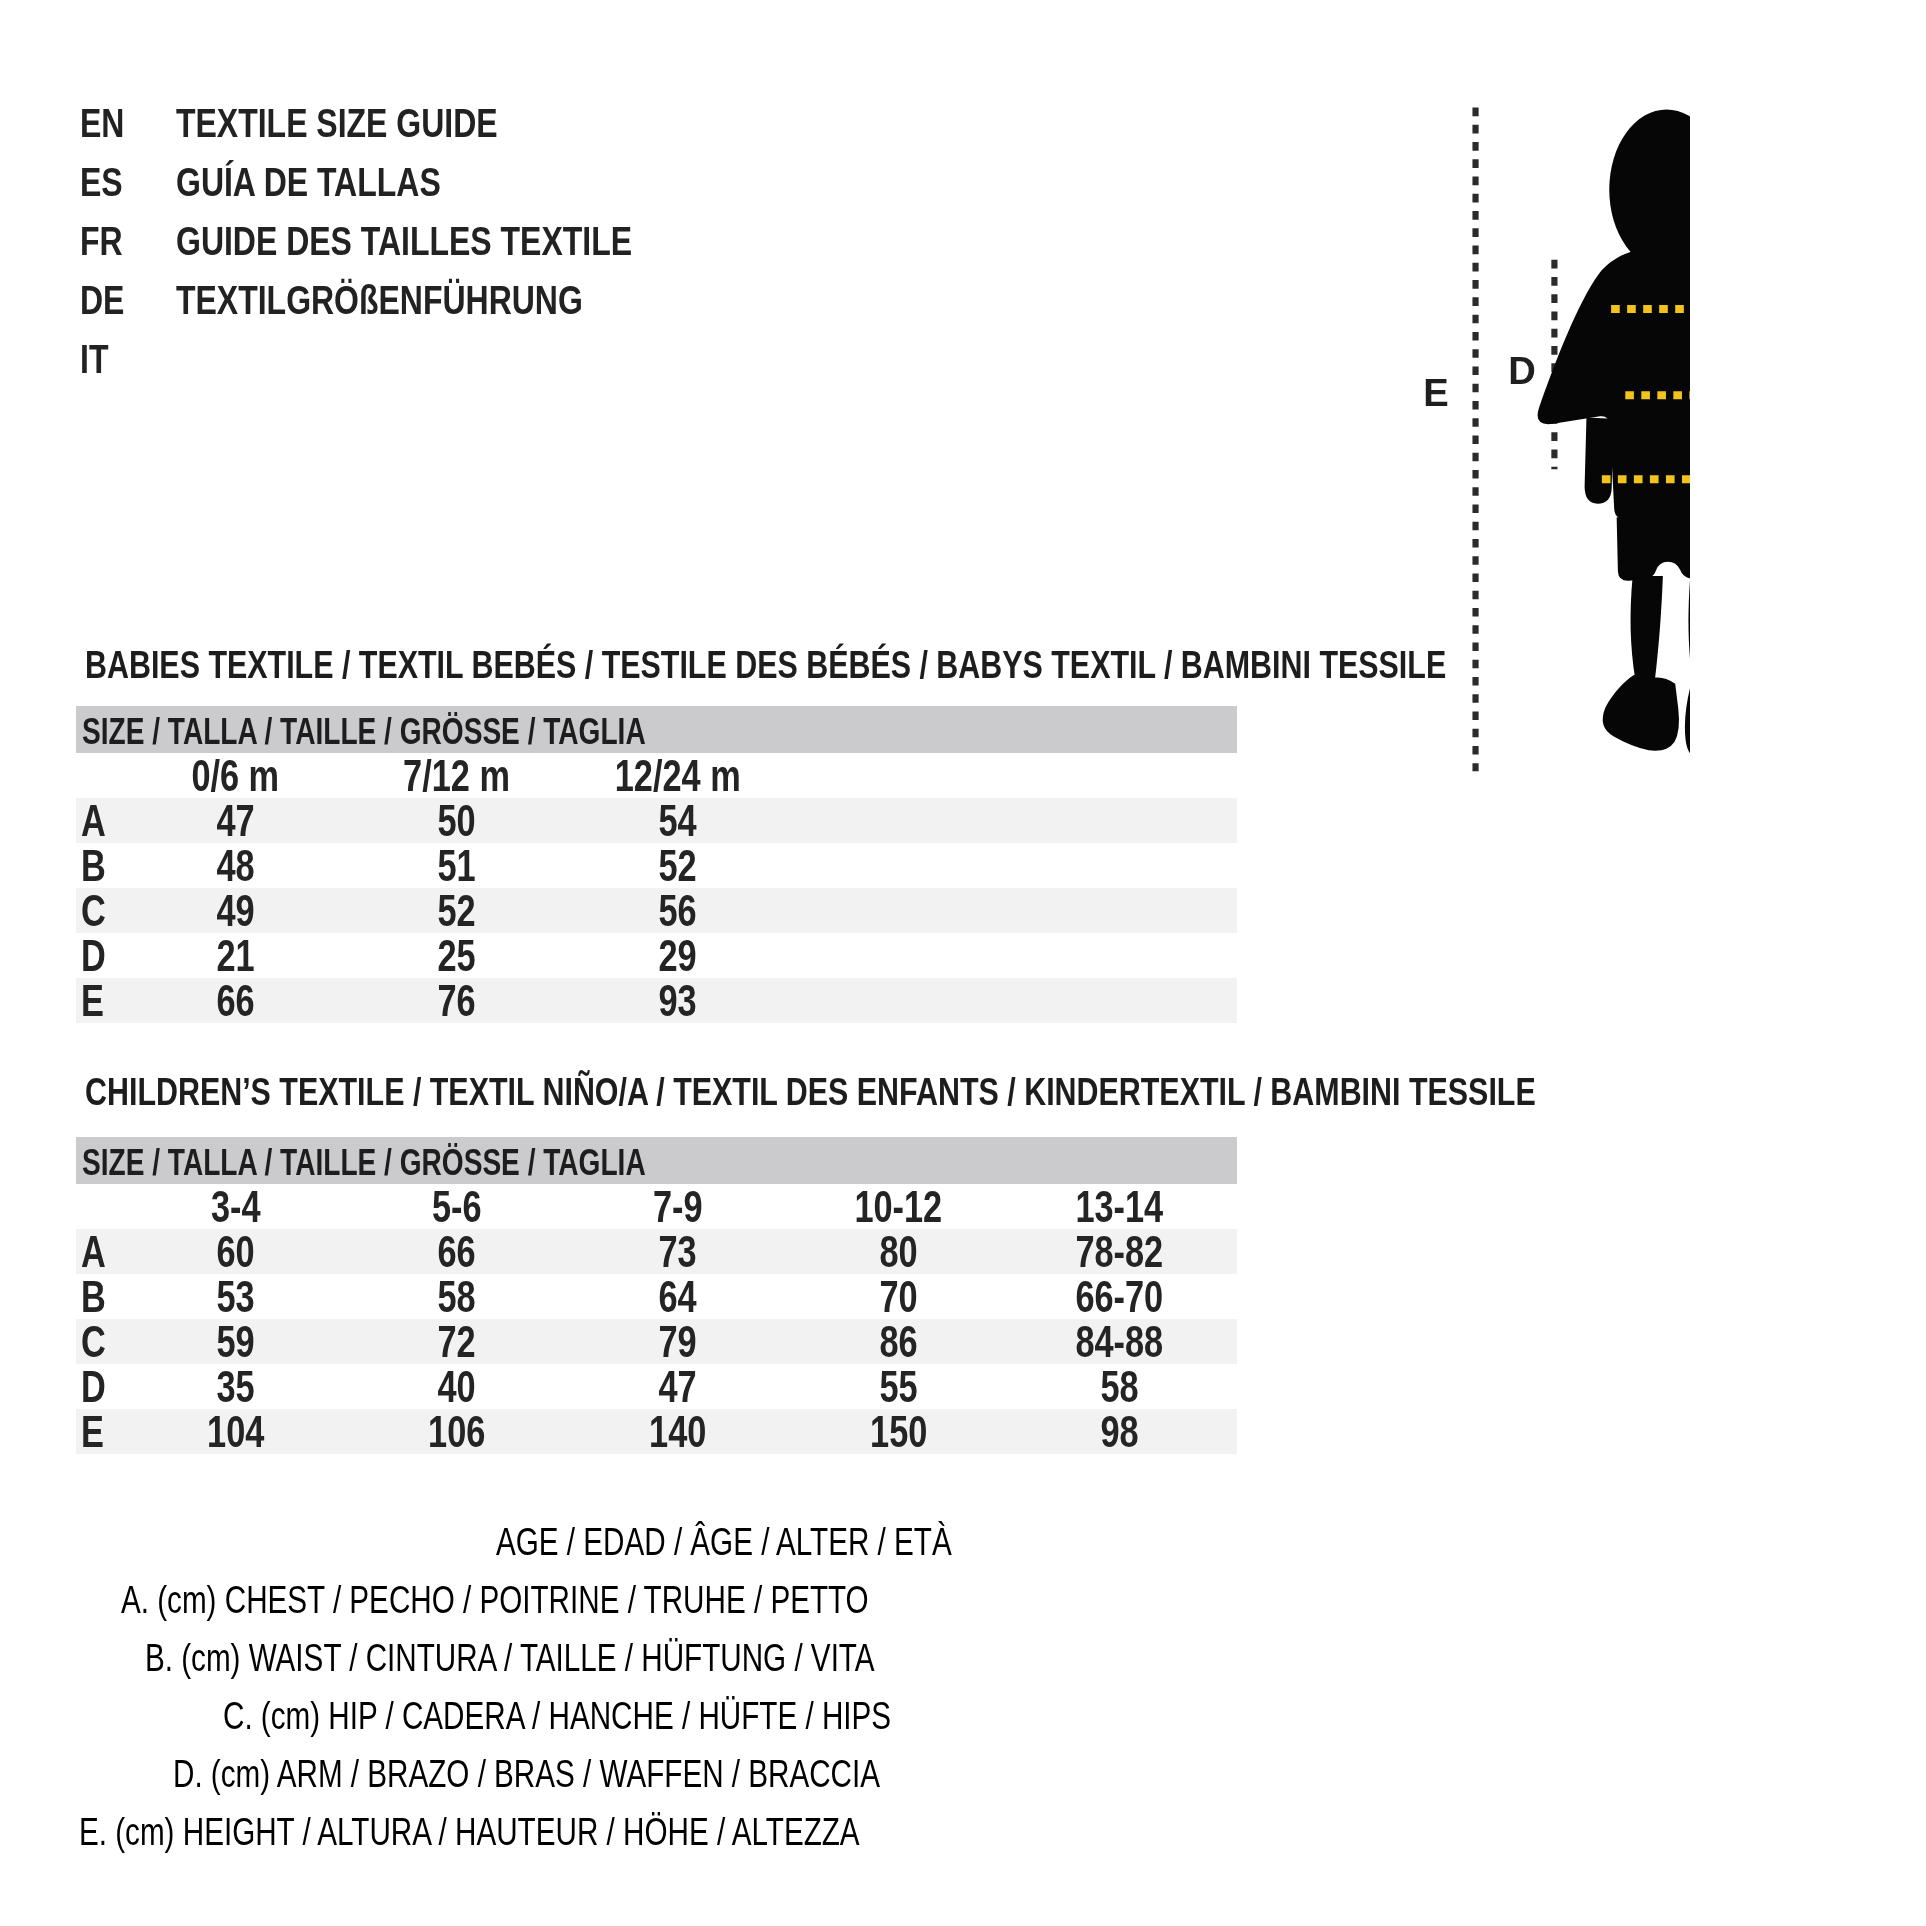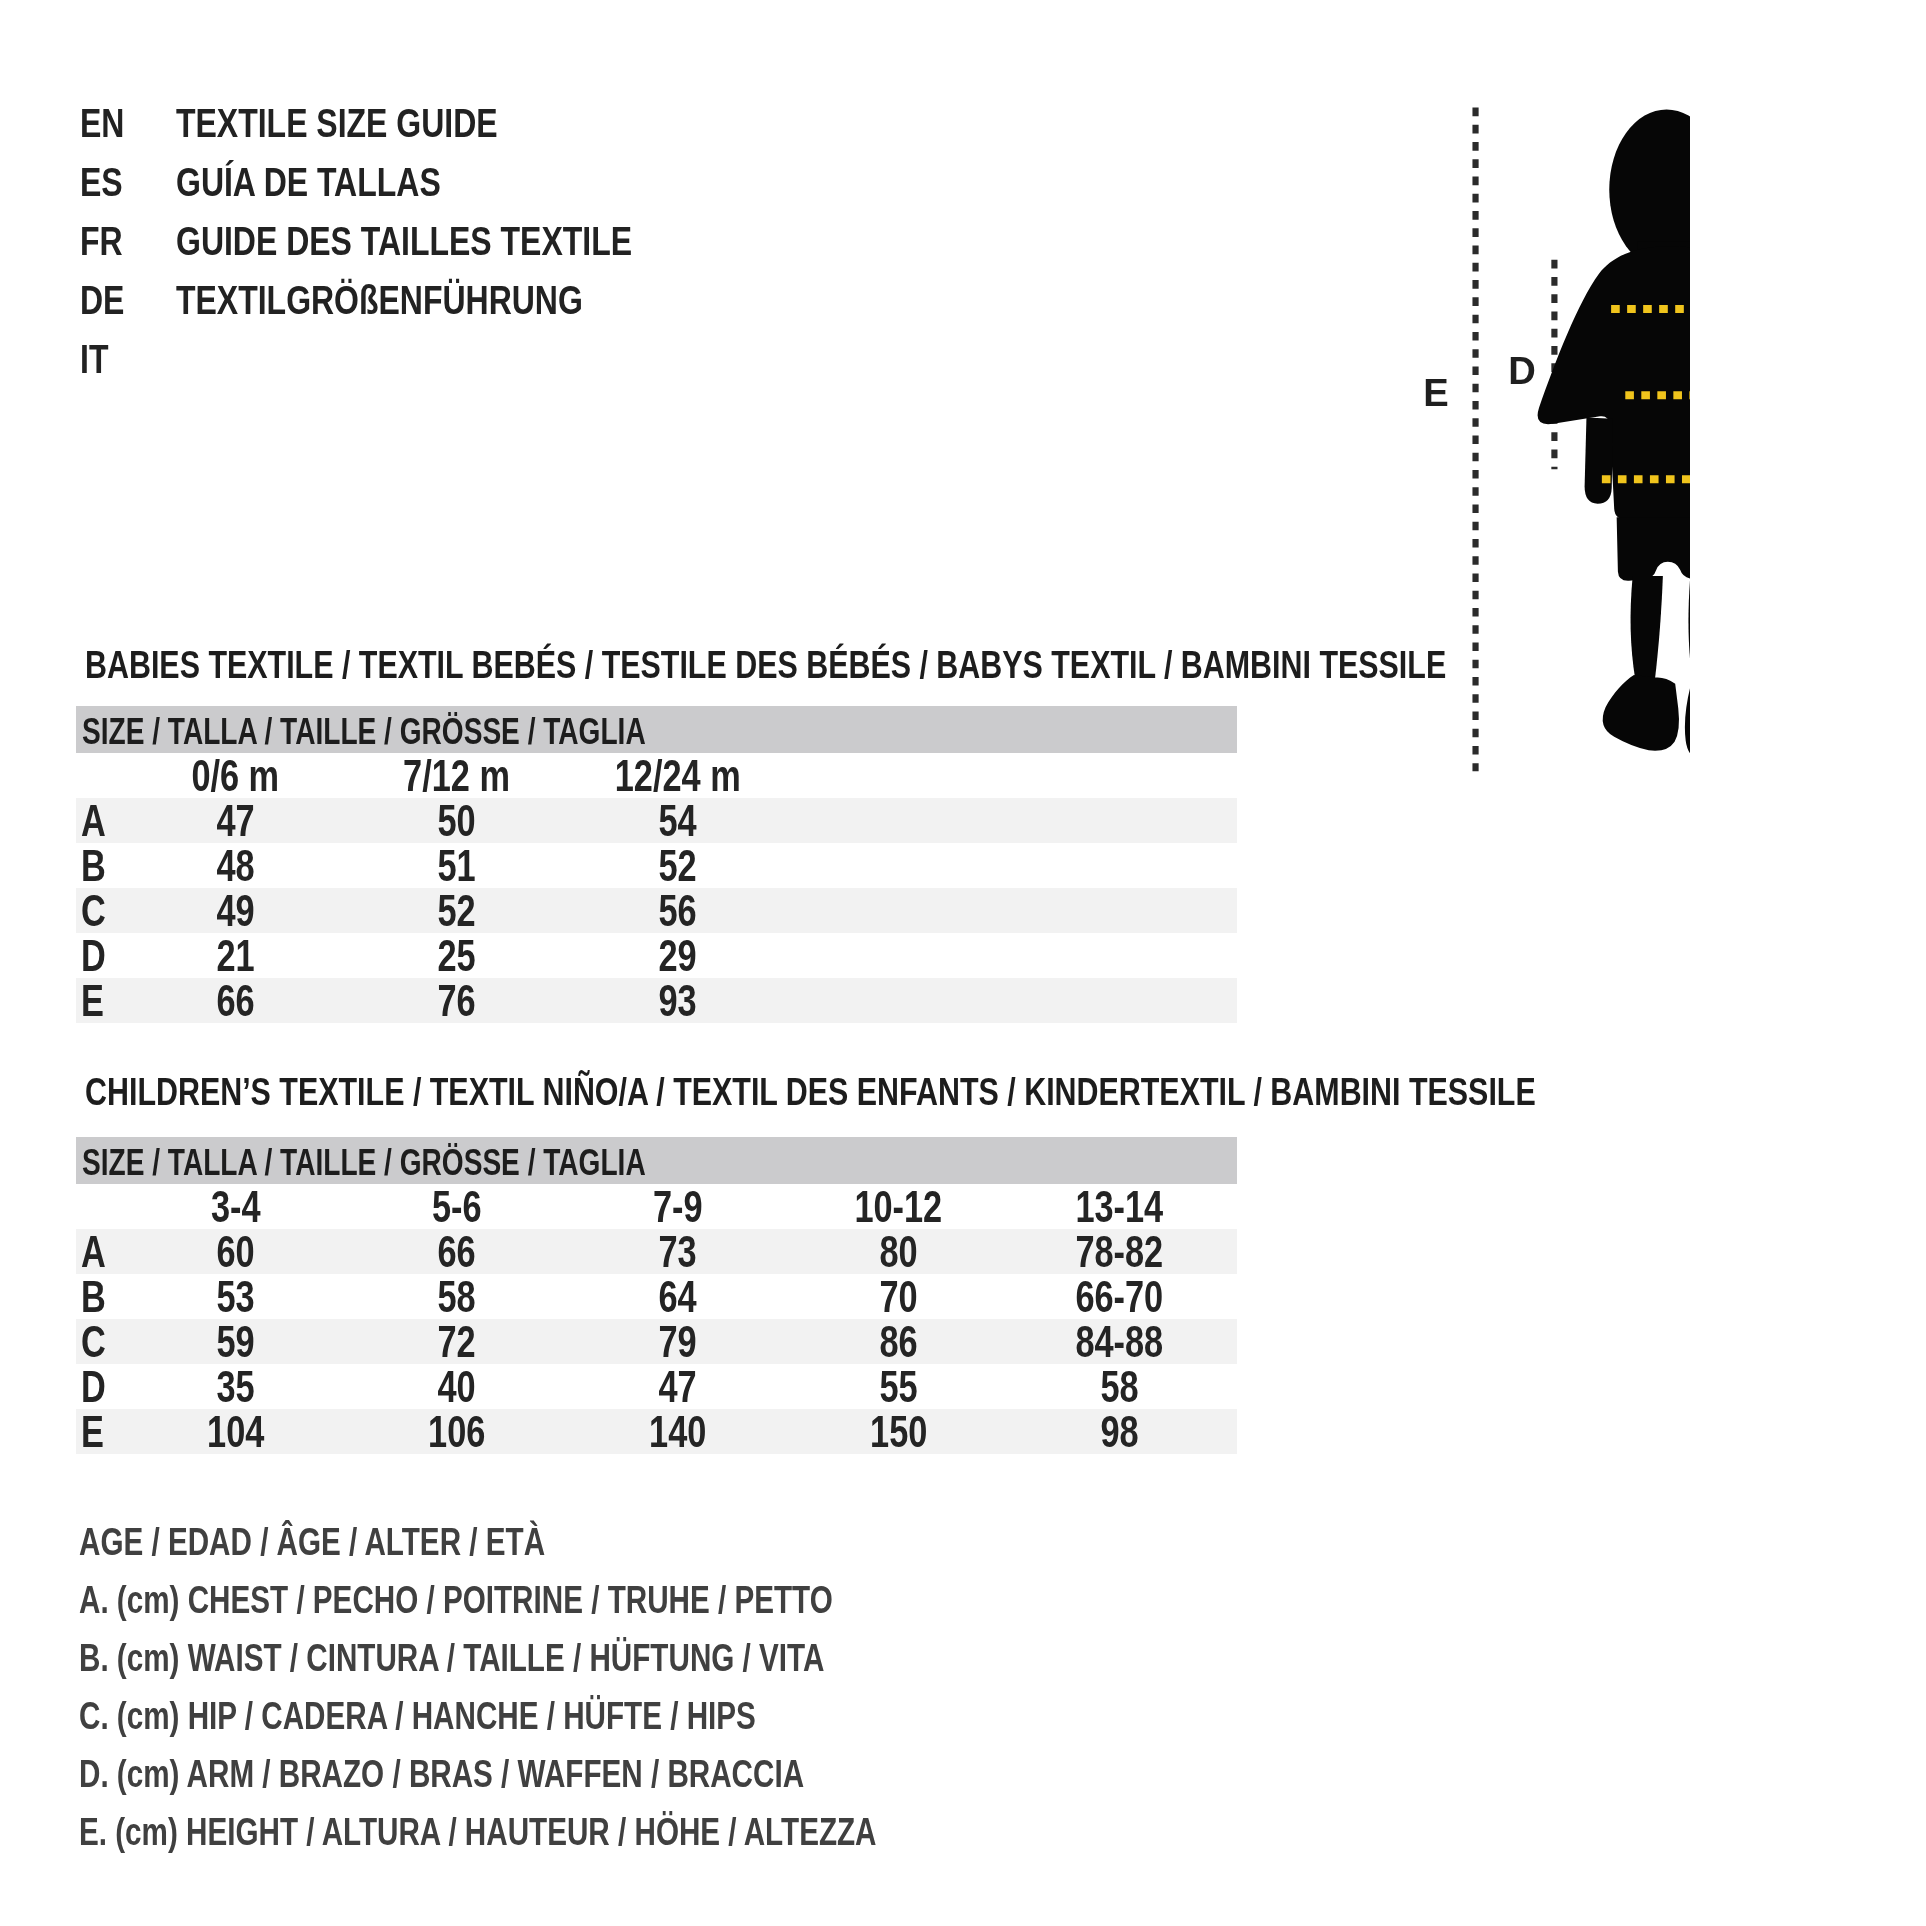--- a/index.html
+++ b/index.html
@@ -33,21 +33,21 @@
   .size-bar{height:47px;background:#cbcbcd;display:flex;align-items:flex-end;padding-left:6.2px;
             font-size:36px;font-weight:700;color:#1d1d1d;}
   .thead-row,.data-row{display:flex;height:45px;align-items:center;font-size:44px;font-weight:700;color:#242424;}
   .letter-cell{flex:0 0 49px;padding-left:5px;box-sizing:border-box;}
   .val-cell{flex:0 0 221px;display:flex;justify-content:center;align-items:center;}
   .fill-cell{flex:1 1 auto;}
   .data-row.striped{background:#f2f2f2;}
 
   
   .legend{position:absolute;left:79px;top:1513px;}
-  .legend-line{height:58px;display:flex;align-items:center;font-size:38px;font-weight:700;color:#404040;white-space:nowrap;}
+  .legend-line{height:58px;display:flex;align-items:center;font-size:38px;font-weight:400;color:#000000;white-space:nowrap;justify-content:flex-end;}
 </style>
 </head>
 <body>
 
 <div class="page">
 
   <div class="lang-header">
     <div class="lang-row">
       <span class="lang-code"><span class="cond">EN</span></span>
       <span class="lang-title"><span class="cond">TEXTILE SIZE GUIDE</span></span>

